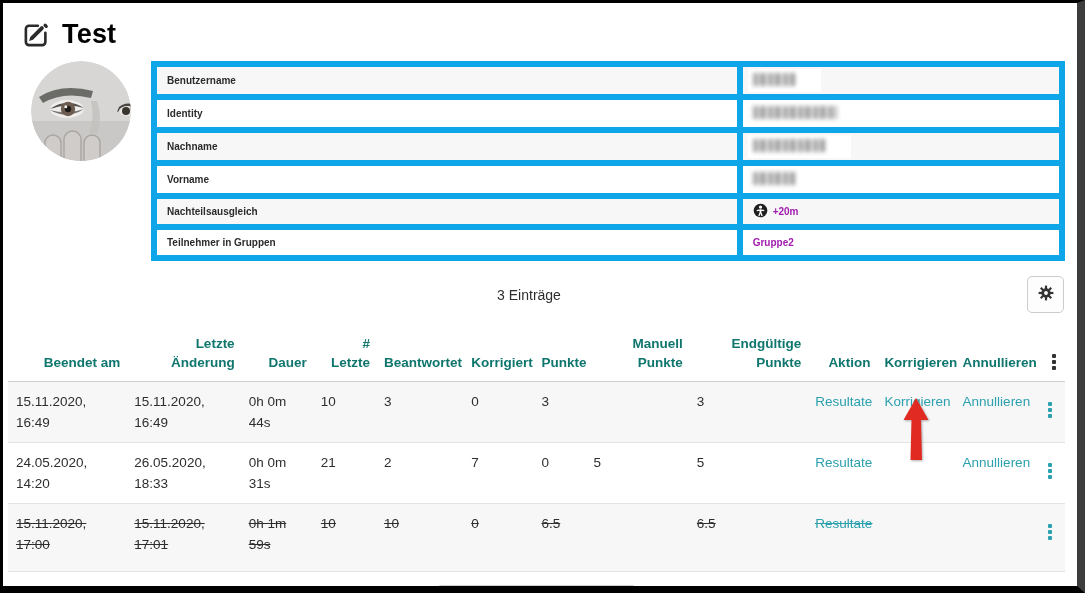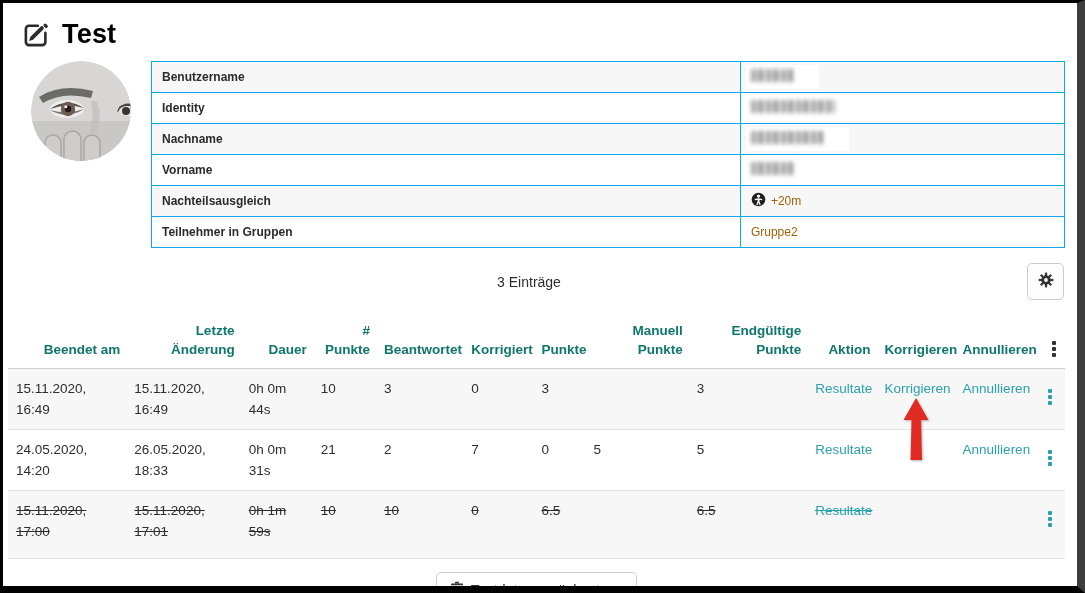--- a/index.html
+++ b/index.html
@@ -20,25 +20,25 @@
   .title-row { display: flex; align-items: center; gap: 11px; margin: 6px 0 0 13px; }
   .title-row h1 { font-size: 27px; font-weight: 700; color: #000000; letter-spacing: 0.2px; }
   .edit-icon svg { display: block; }
 
   
   .profile { display: flex; align-items: flex-start; gap: 20px; margin: 11px 0 0 23px; }
   .avatar { width: 100px; height: 100px; border-radius: 50%; overflow: hidden; flex: 0 0 auto; }
   .avatar svg { display: block; }
 
   .info-table { flex: 1; border-collapse: collapse; table-layout: fixed; }
-  .info-table td { border: 1px solid #0ea5e9; height: 31px; padding: 4px 10px; font-size: 12px; vertical-align: middle; }
+  .info-table td { border: 6px solid #0ea5e9; height: 31px; padding: 4px 10px; font-size: 10px; vertical-align: middle; }
   .info-table tr:nth-child(odd) td { background: #f7f7f7; }
   .info-table tr:nth-child(even) td { background: #ffffff; }
   .info-table td.lbl { font-weight: 700; color: #2b2b2b; width: 64.5%; }
-  .info-table td.val { color: #a16207; }
+  .info-table td.val { color: #a21caf; font-weight: bold; }
   .val-flex { display: inline-flex; align-items: center; gap: 5px; }
 
   
   .redact-box { display: inline-block; background: #fff; padding: 4px 26px 4px 5px; margin: -2px 0 -2px -5px; }
   .redact { display: inline-block; height: 13px; filter: blur(2px); opacity: .75;
     background: repeating-linear-gradient(90deg, #8d8d8d 0 5px, #cfcfcf 5px 8px, #6f6f6f 8px 12px, #e2e2e2 12px 15px); }
   .sz-sm { width: 42px; } .sz-lg { width: 84px; } .sz-ml { width: 72px; }
 
   
   .entries-row { position: relative; margin-top: 15px; height: 38px; }
@@ -202,21 +202,21 @@
         <col style="width:69px">
         <col style="width:78px">
         <col style="width:82px">
         <col style="width:28px">
     </colgroup>
     <thead>
       <tr>
         <th>Beendet am</th>
         <th>Letzte Änderung</th>
         <th>Dauer</th>
-        <th># Punkte</th>
+        <th># Letzte</th>
         <th>Beantwortet</th>
         <th>Korrigiert</th>
         <th>Punkte</th>
         <th>Manuell Punkte</th>
         <th>Endgültige Punkte</th>
         <th>Aktion</th>
         <th>Korrigieren</th>
         <th>Annullieren</th>
         <th><span class="kebab dark">
               <i></i>

